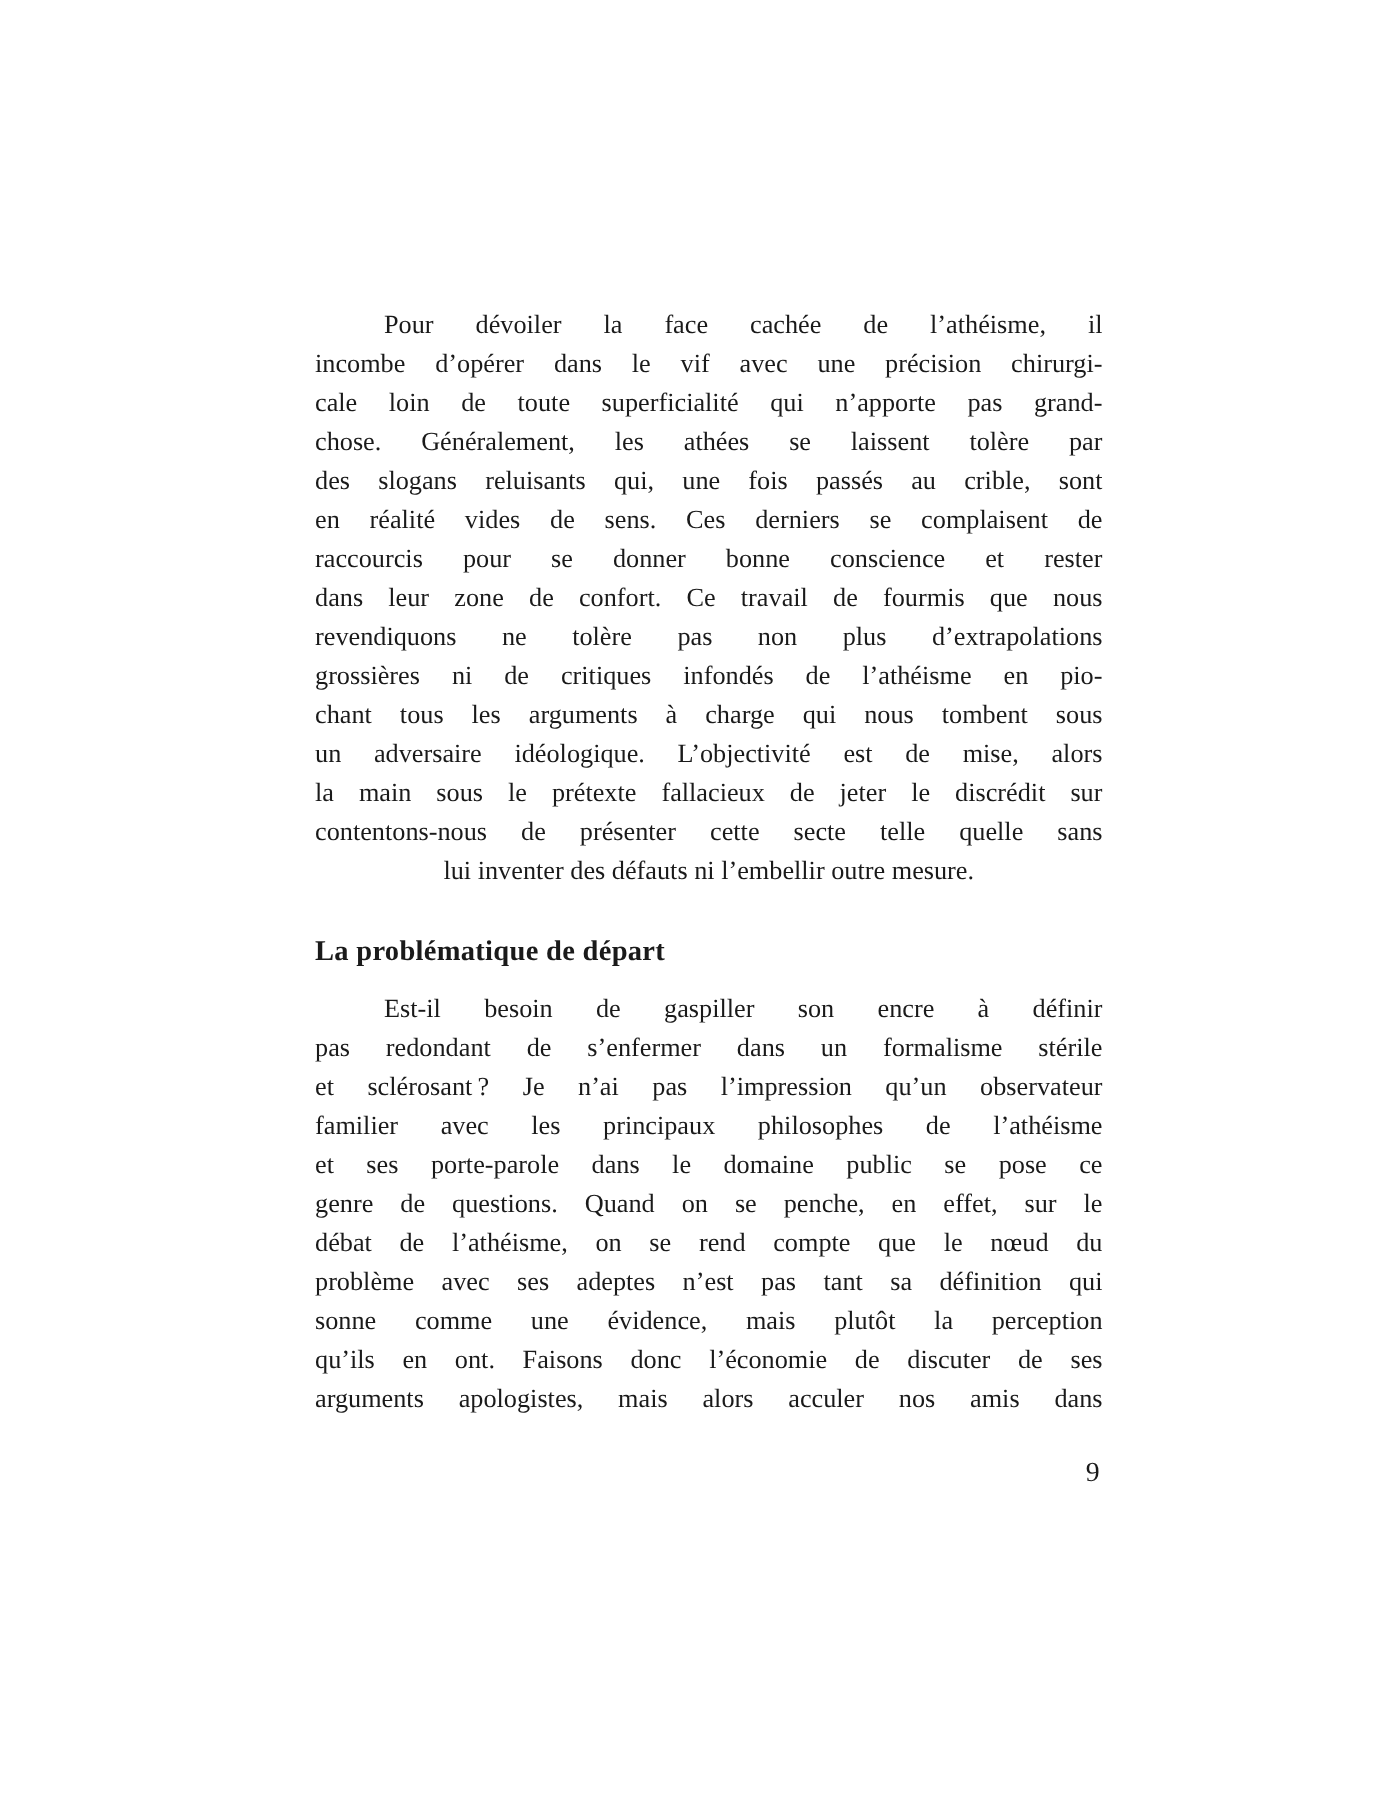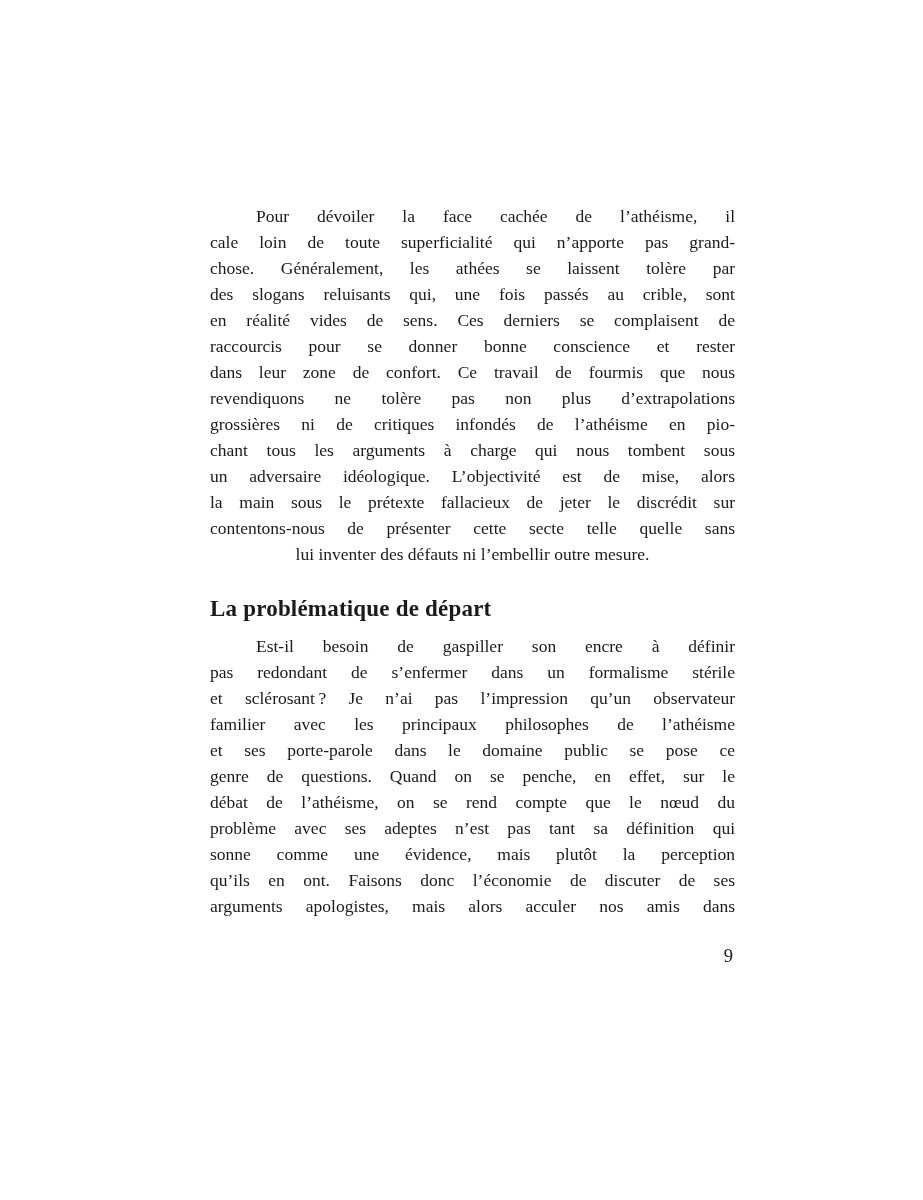--- a/index.html
+++ b/index.html
@@ -44,21 +44,21 @@
   .line.no-just {
     text-align: center;
   }
   .line.no-just::after {
     content: none;
   }
   .heading {
     margin: 26px 0 0 0;
     height: 32px;
     line-height: 32px;
-    font-size: 23px;
+    font-size: 19px;
     font-weight: bold;
     letter-spacing: 0.2px;
     text-align: left;
   }
   .para.second {
     margin-top: 8px;
   }
   .pagenum {
     margin-top: 24px;
     height: 26px;
@@ -69,20 +69,21 @@
   }
 </style>
 </head>
 <body>
 
 <div class="page">
   <div class="content">
 
     <div class="para first">
         <div class="line indent">Pour dévoiler la face cachée de l’athéisme, il</div>
+        <div class="line">incombe d’opérer dans le vif avec une précision chirurgi-</div>
         <div class="line">cale loin de toute superficialité qui n’apporte pas grand-</div>
         <div class="line">chose. Généralement, les athées se laissent tolère par</div>
         <div class="line">des slogans reluisants qui, une fois passés au crible, sont</div>
         <div class="line">en réalité vides de sens. Ces derniers se complaisent de</div>
         <div class="line">raccourcis pour se donner bonne conscience et rester</div>
         <div class="line">dans leur zone de confort. Ce travail de fourmis que nous</div>
         <div class="line">revendiquons ne tolère pas non plus d’extrapolations</div>
         <div class="line">grossières ni de critiques infondés de l’athéisme en pio-</div>
         <div class="line">chant tous les arguments à charge qui nous tombent sous</div>
         <div class="line">un adversaire idéologique. L’objectivité est de mise, alors</div>

